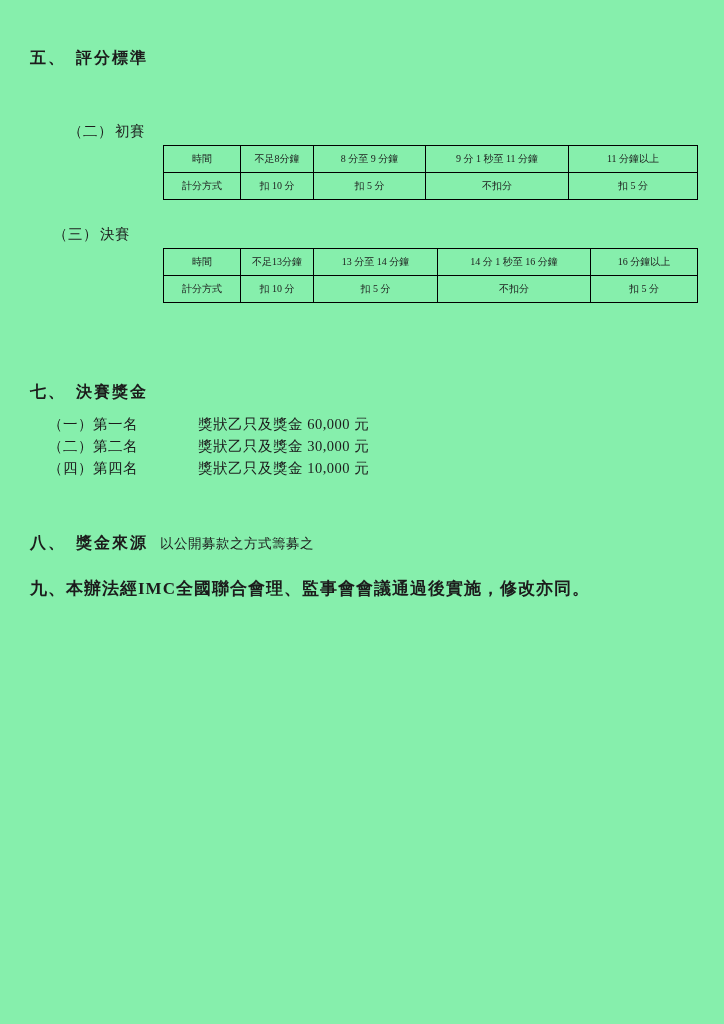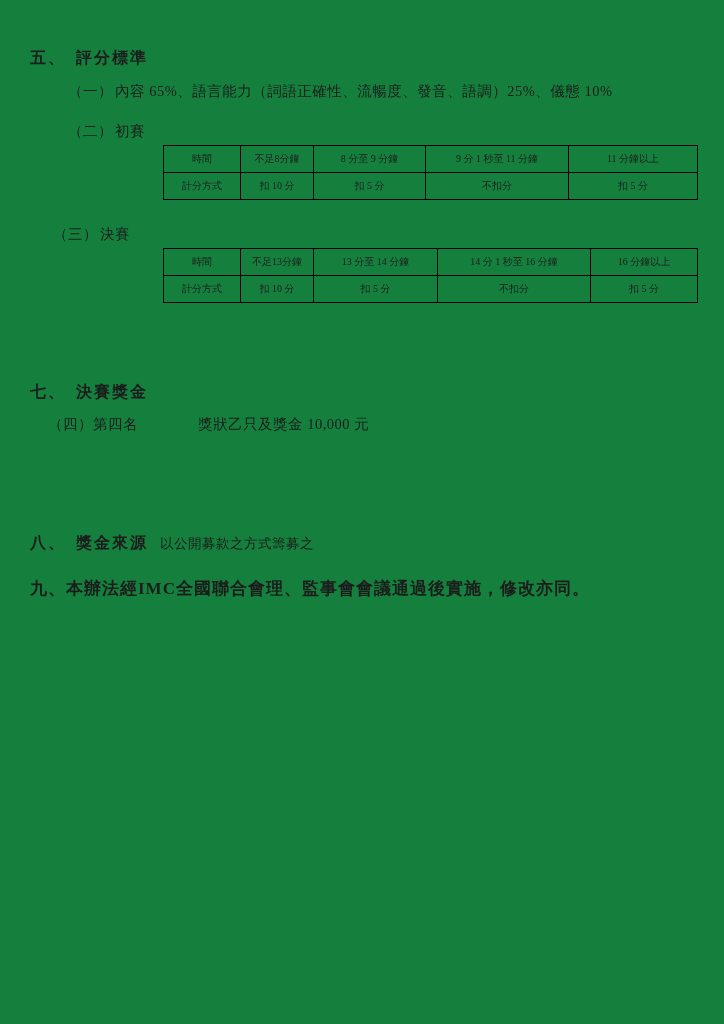--- a/index.html
+++ b/index.html
@@ -4,21 +4,21 @@
 <style>
   html, body {
     margin: 0;
     padding: 0;
     background: #e8e8e8;
   }
   .page {
     position: relative;
     width: 724px;
     height: 1024px;
-    background: #15803d;
+    background: #86efac;
     color: #1c1c1c;
     font-family: "Liberation Serif", "DejaVu Serif", serif;
     overflow: hidden;
   }
   .abs { position: absolute; white-space: nowrap; }
 
   .sec-heading { font-size: 16px; font-weight: bold; }
   .sec-heading .sec-num { margin-right: 10px; letter-spacing: 2px; }
   .sec-heading .sec-title { letter-spacing: 2px; }
   .sec-heading .sec-inline-body {
@@ -59,23 +59,20 @@
 </style>
 </head>
 <body>
 
 <div class="page">
 
   <div class="abs sec-heading" style="left:30px; top:48px;">
     <span class="sec-num">五、</span><span class="sec-title">評分標準</span>
   </div>
 
-  <div class="abs sub-item" style="left:68px; top:82px;">
-    <span class="sub-label">（一）</span><span>內容 65%、語言能力（詞語正確性、流暢度、發音、語調）25%、儀態 10%</span>
-  </div>
 
   <div class="abs sub-item" style="left:68px; top:122px;">
     <span class="sub-label">（二）</span><span>初賽</span>
   </div>
 
   <table class="score-table" style="left:163px; top:145px; width:534px;">
     <colgroup>
       <col style="width:77px">
         <col style="width:73px">
         <col style="width:112px">
@@ -130,20 +127,26 @@
   </tbody>
     </table>
 
 
   <div class="abs sec-heading" style="left:30px; top:382px;">
     <span class="sec-num">七、</span><span class="sec-title">決賽獎金</span>
   </div>
 
   <div class="abs" style="left:48px; top:413px;">
     <div class="prize-row">
+      <span class="prize-label-group"><span>（一）</span><span>第一名</span></span><span>獎狀乙只及獎金 60,000 元</span>
+    </div>
+    <div class="prize-row">
+      <span class="prize-label-group"><span>（二）</span><span>第二名</span></span><span>獎狀乙只及獎金 30,000 元</span>
+    </div>
+    <div class="prize-row">
       <span class="prize-label-group"><span>（四）</span><span>第四名</span></span><span>獎狀乙只及獎金 10,000 元</span>
     </div>
   </div>
 
   <div class="abs sec-nine" style="left:30px; top:577px;">九、本辦法經IMC全國聯合會理、監事會會議通過後實施，修改亦同。</div>
 
   <div class="abs sec-heading" style="left:30px; top:533px;">
     <span class="sec-num">八、</span><span class="sec-title">獎金來源</span><span class="sec-inline-body small">以公開募款之方式籌募之</span>
   </div>
 

